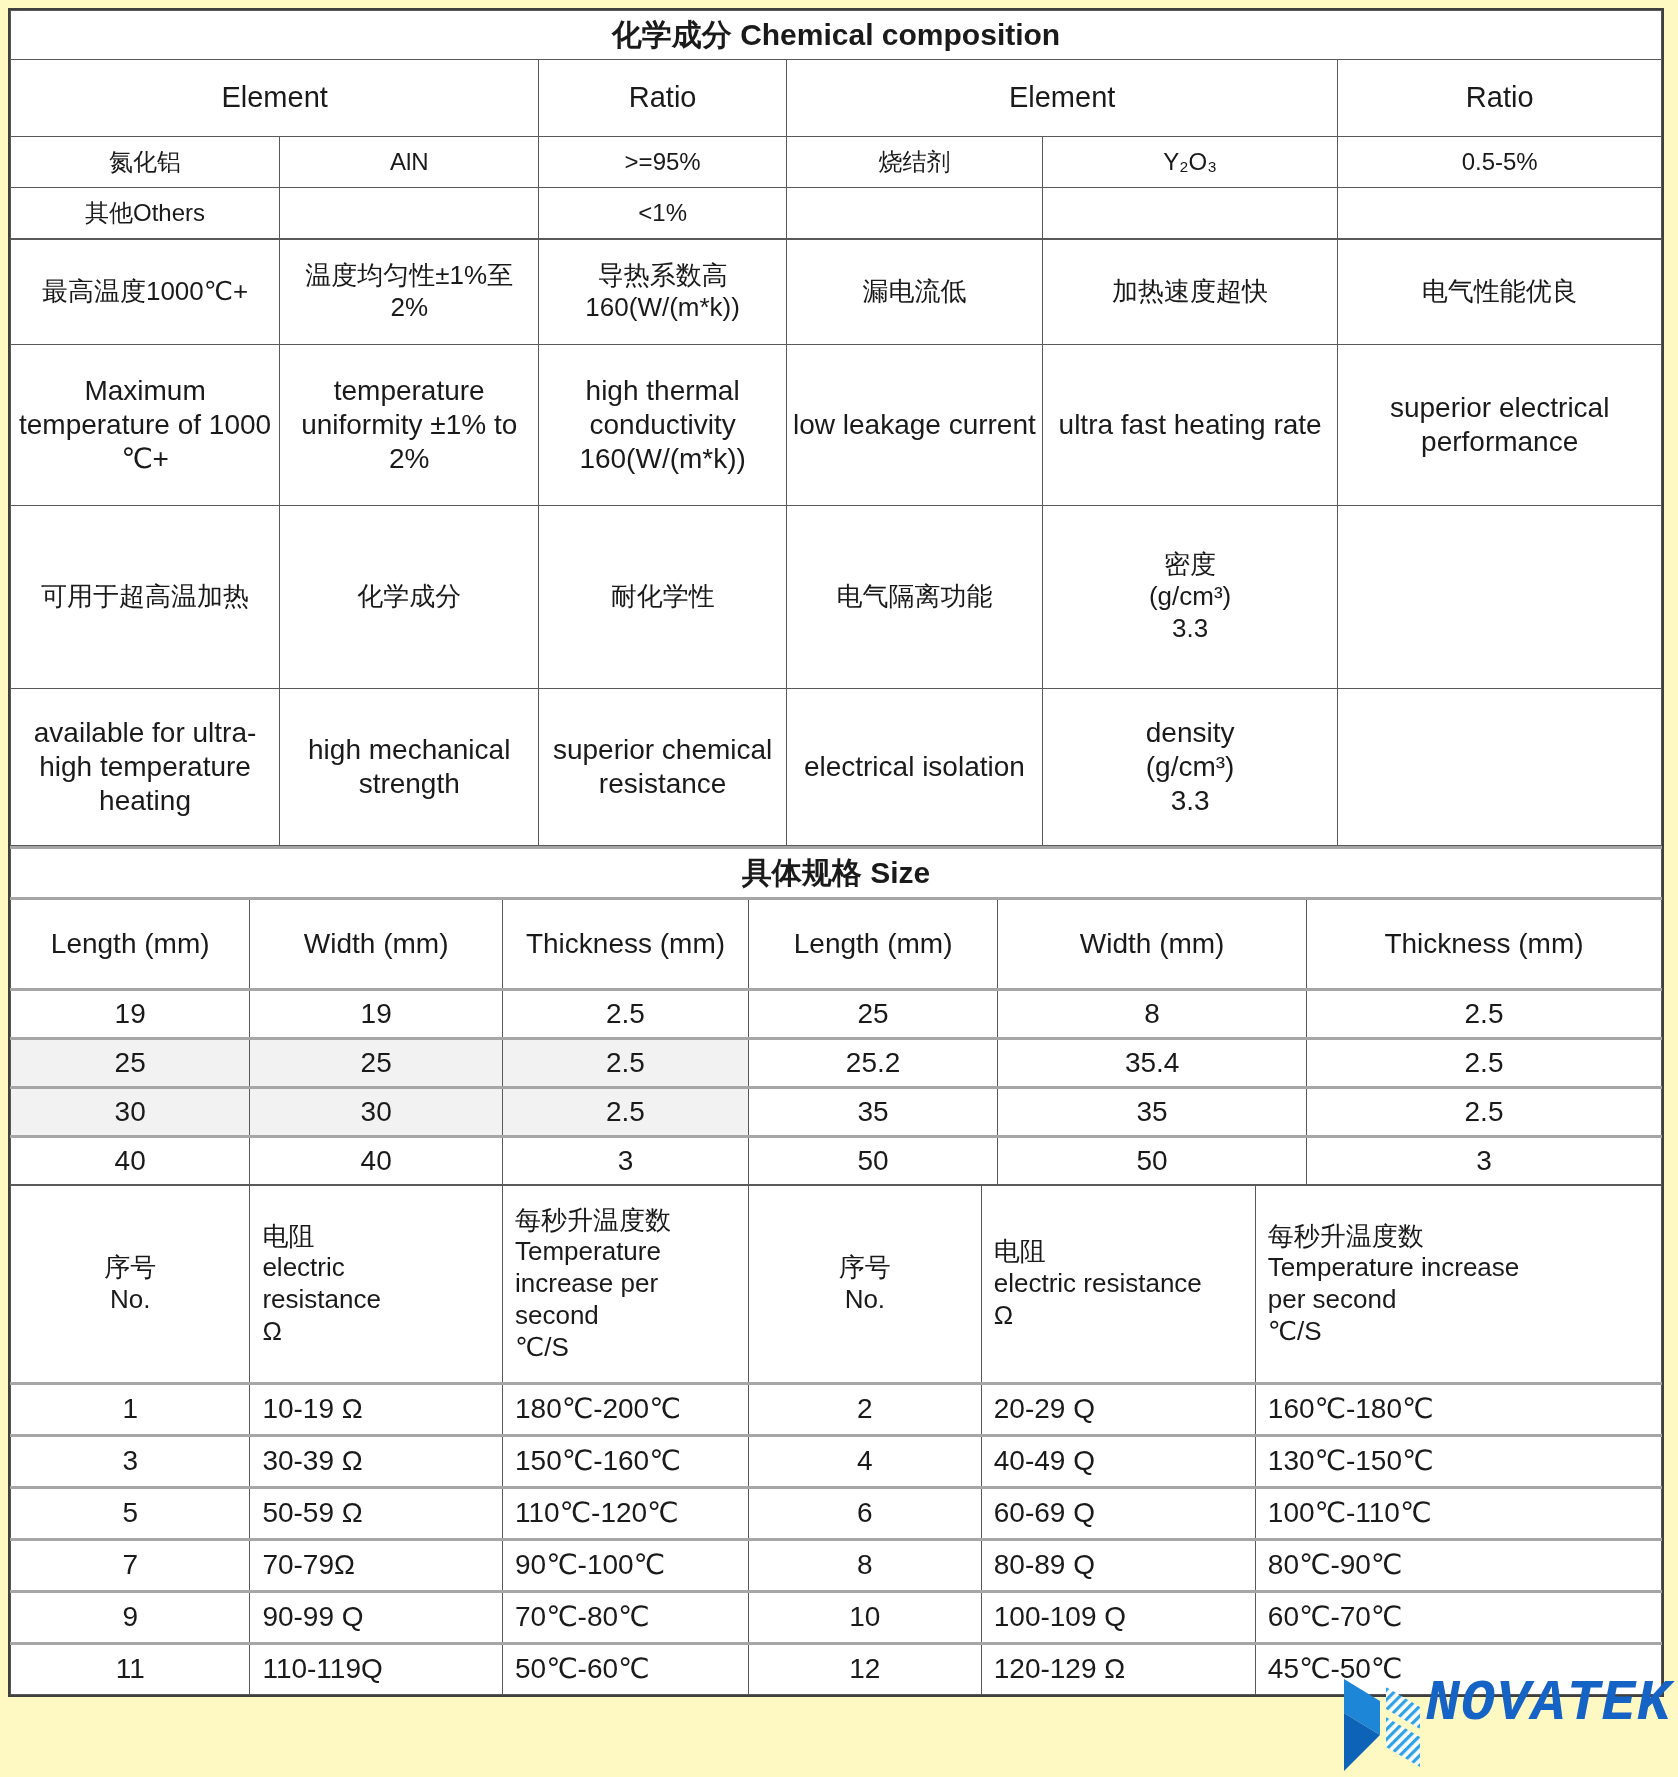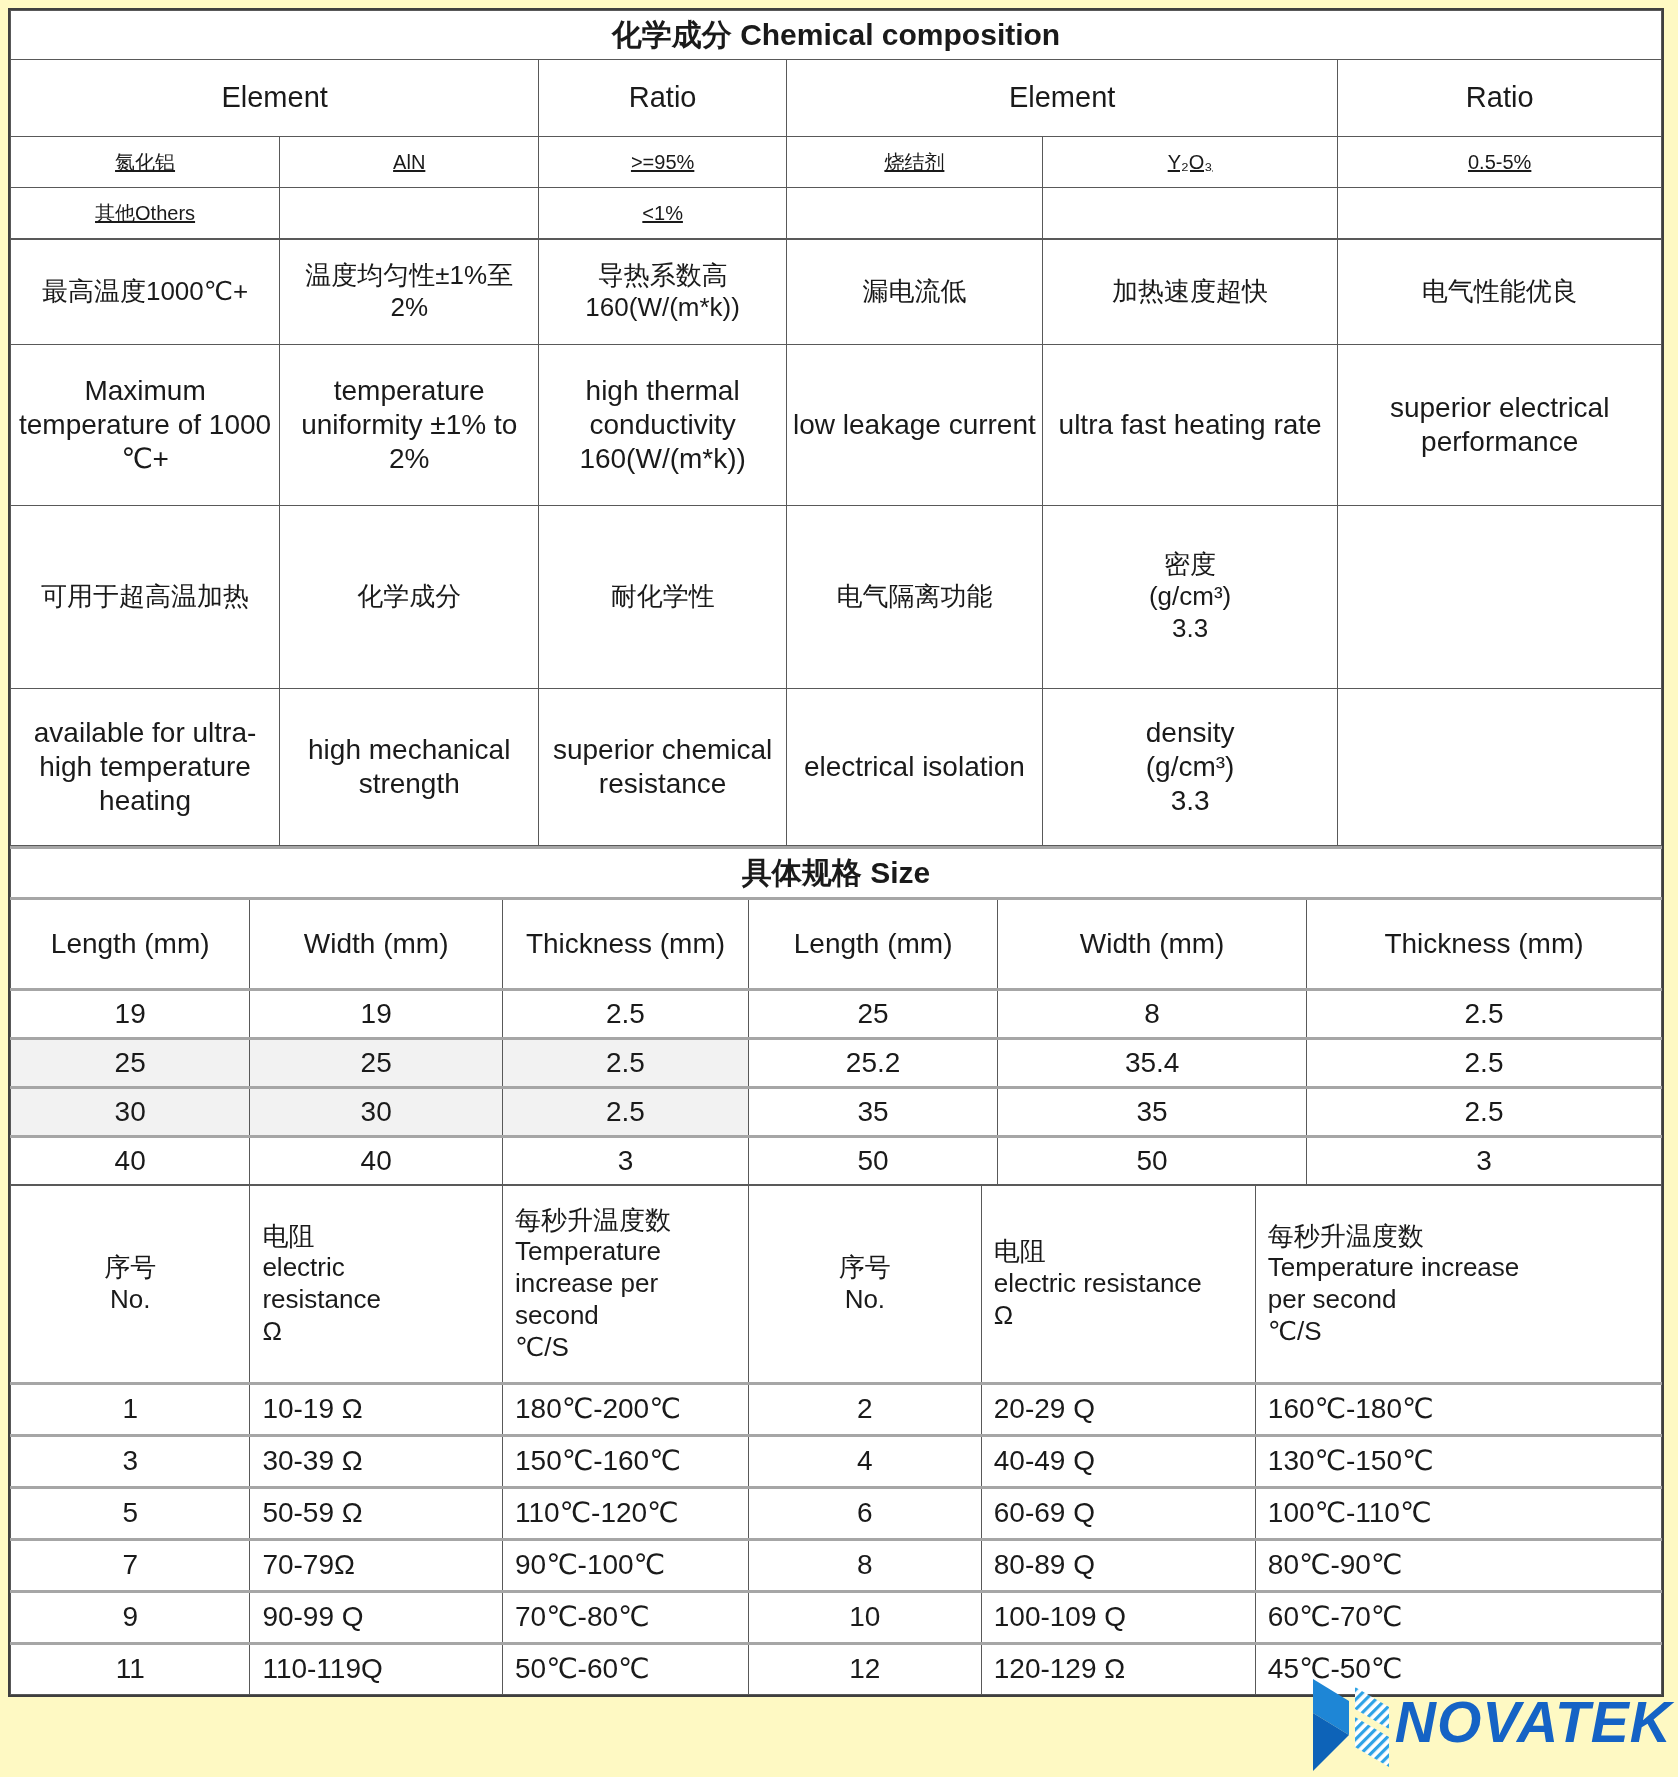--- a/index.html
+++ b/index.html
@@ -7,36 +7,36 @@
   .page{position:relative;width:1678px;height:1777px;background:#fef9c3;overflow:hidden;}
   .doc{position:absolute;left:8px;top:8px;width:1652px;border:2px solid #3f3f3f;background:#ffffff;}
   table{border-collapse:collapse;width:100%;table-layout:fixed;}
   td{border:1px solid #595959;text-align:center;vertical-align:middle;
      padding:2px 6px;white-space:pre-line;overflow:hidden;line-height:1.22;}
   
   tr.title td{font-weight:bold;font-size:30px;height:44px;line-height:1.05;}
   .size tr.title td, .heat tr.title td{border-top:3px solid #a6a6a6;border-bottom:3px solid #a6a6a6;border-radius:13px;}
   
   .chem tr.hdr  td{height:72px;font-size:29px;}
-  .chem tr.data td{height:46px;font-size:20px;text-decoration:underline;}
+  .chem tr.data td{height:46px;font-size:24px;}
   
   .phys tr.cn1 td{height:100px;font-size:26px;}
   .phys tr.en1 td{height:156px;font-size:28px;}
   .phys tr.cn2 td{height:178px;font-size:26px;}
   .phys tr.en2 td{height:152px;font-size:28px;}
   
   .size tr.hdr  td{height:84px;font-size:28px;}
   .size tr.data td{height:42px;font-size:28px;border-top:3px solid #a6a6a6;}
   .size td.shade{background:#f2f2f2;}
   
   .heat tr.hdr  td{height:192px;font-size:26px;}
   .heat tr.data td{height:45px;font-size:28px;border-top:3px solid #a6a6a6;}
   .heat td.l{text-align:left;padding-left:12px;}
   
-  .logo{position:absolute;right:6px;bottom:4px;display:flex;align-items:center;background:transparent;}
+  .logo{position:absolute;right:6px;bottom:4px;display:flex;align-items:flex-start;background:transparent;font-family:Liberation Mono, monospace;}
   .logo-text{font-size:57px;font-weight:bold;font-style:italic;color:#1563c5;
              letter-spacing:1px;line-height:0.95;padding-bottom:6px;}
 </style>
 </head>
 <body>
 
 <div class="page">
   <div class="doc">
 
     <table class="chem">

